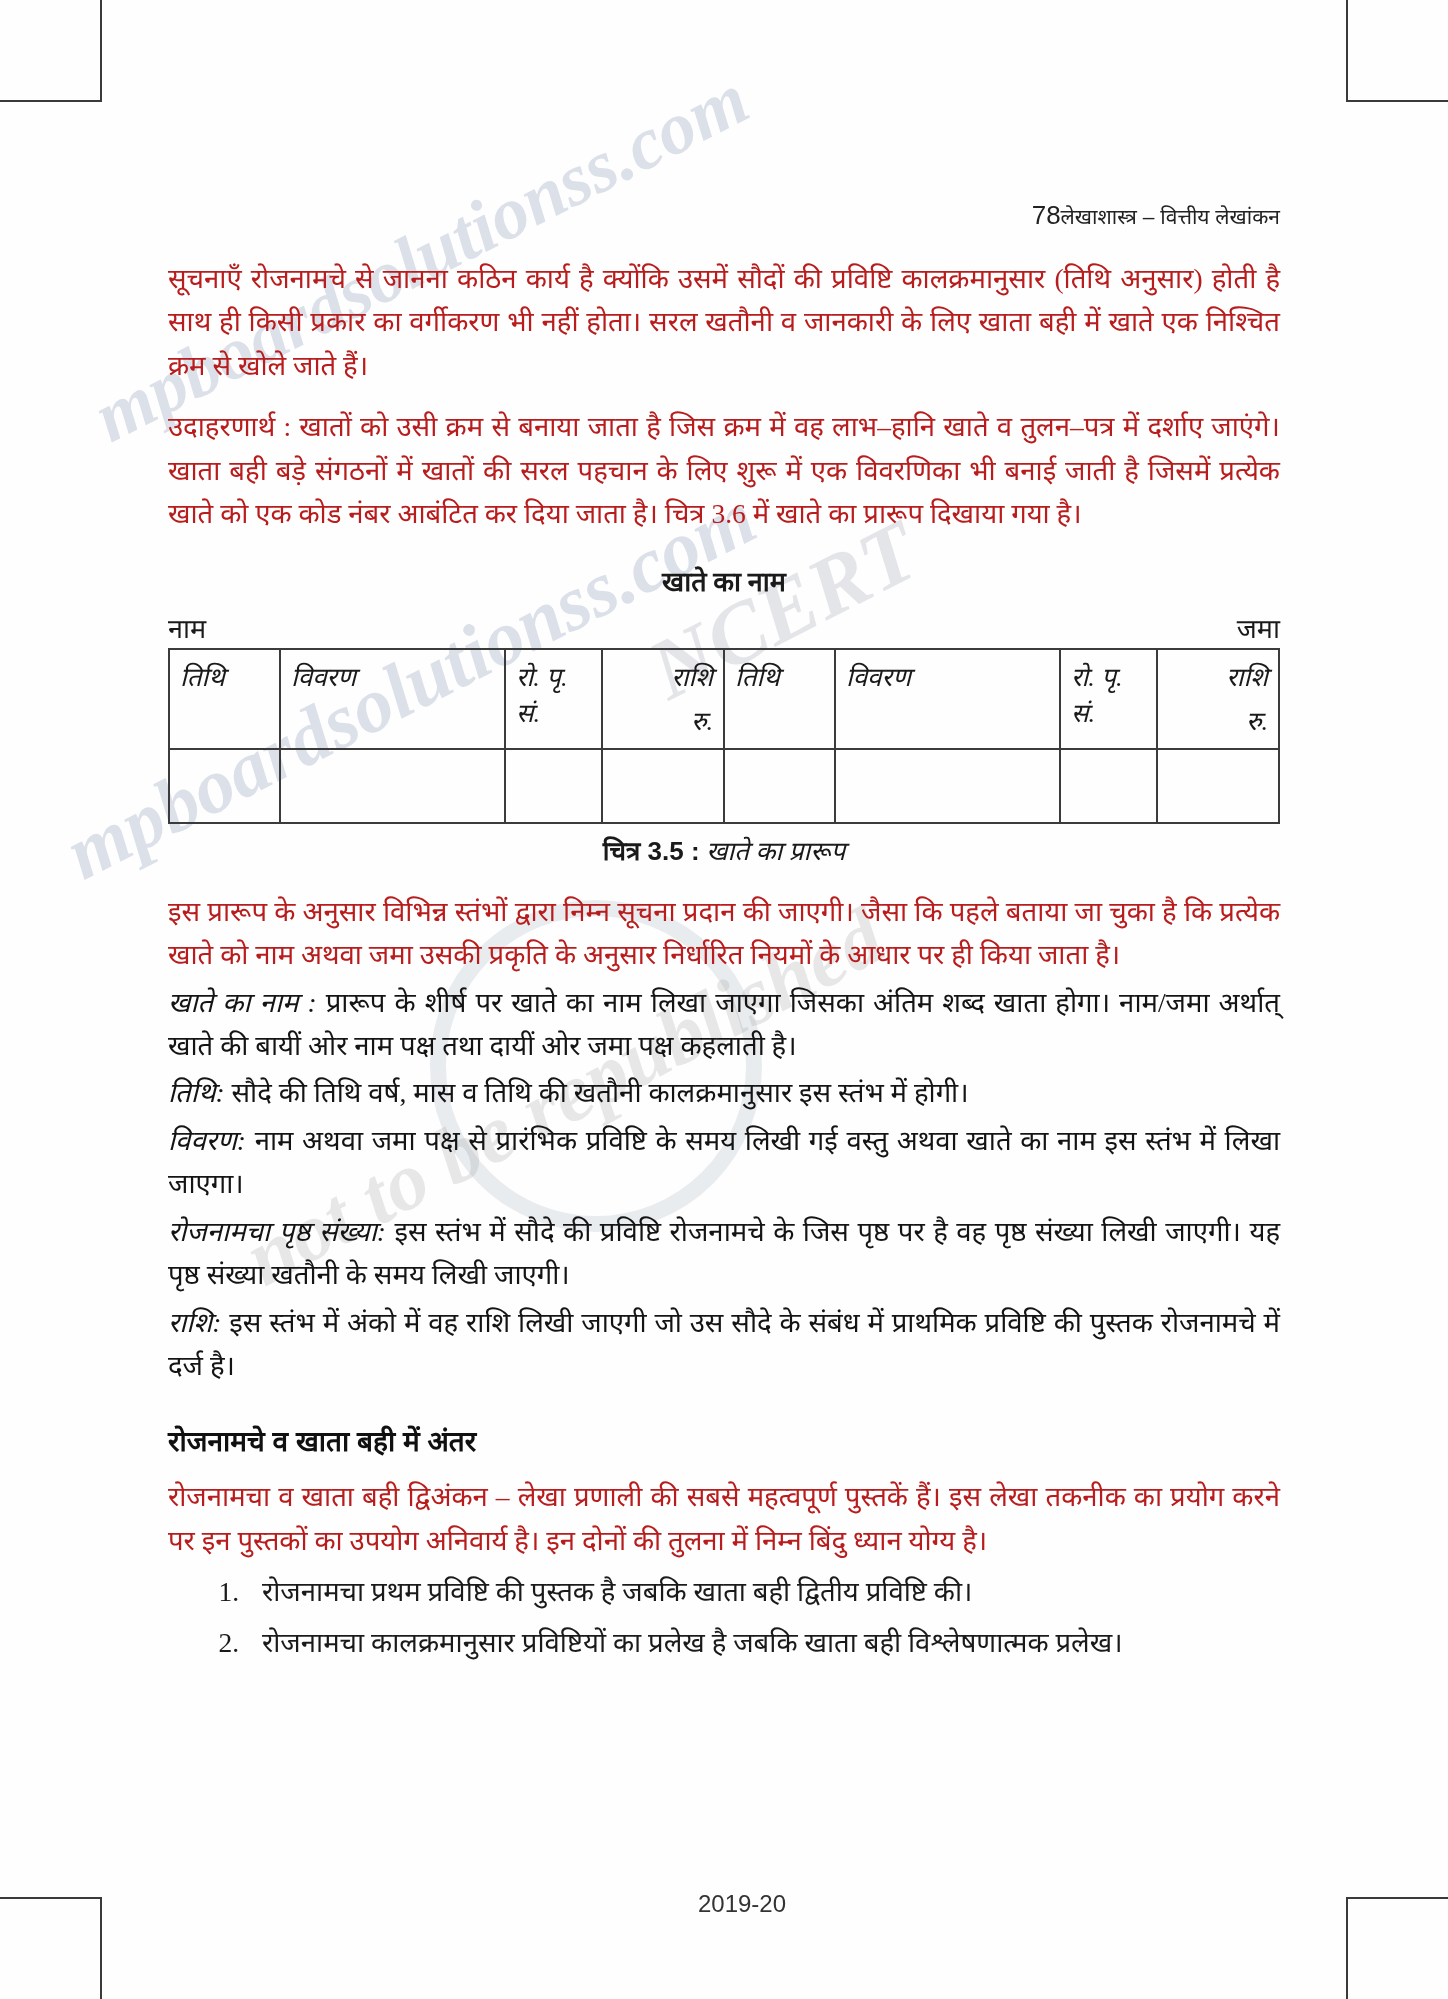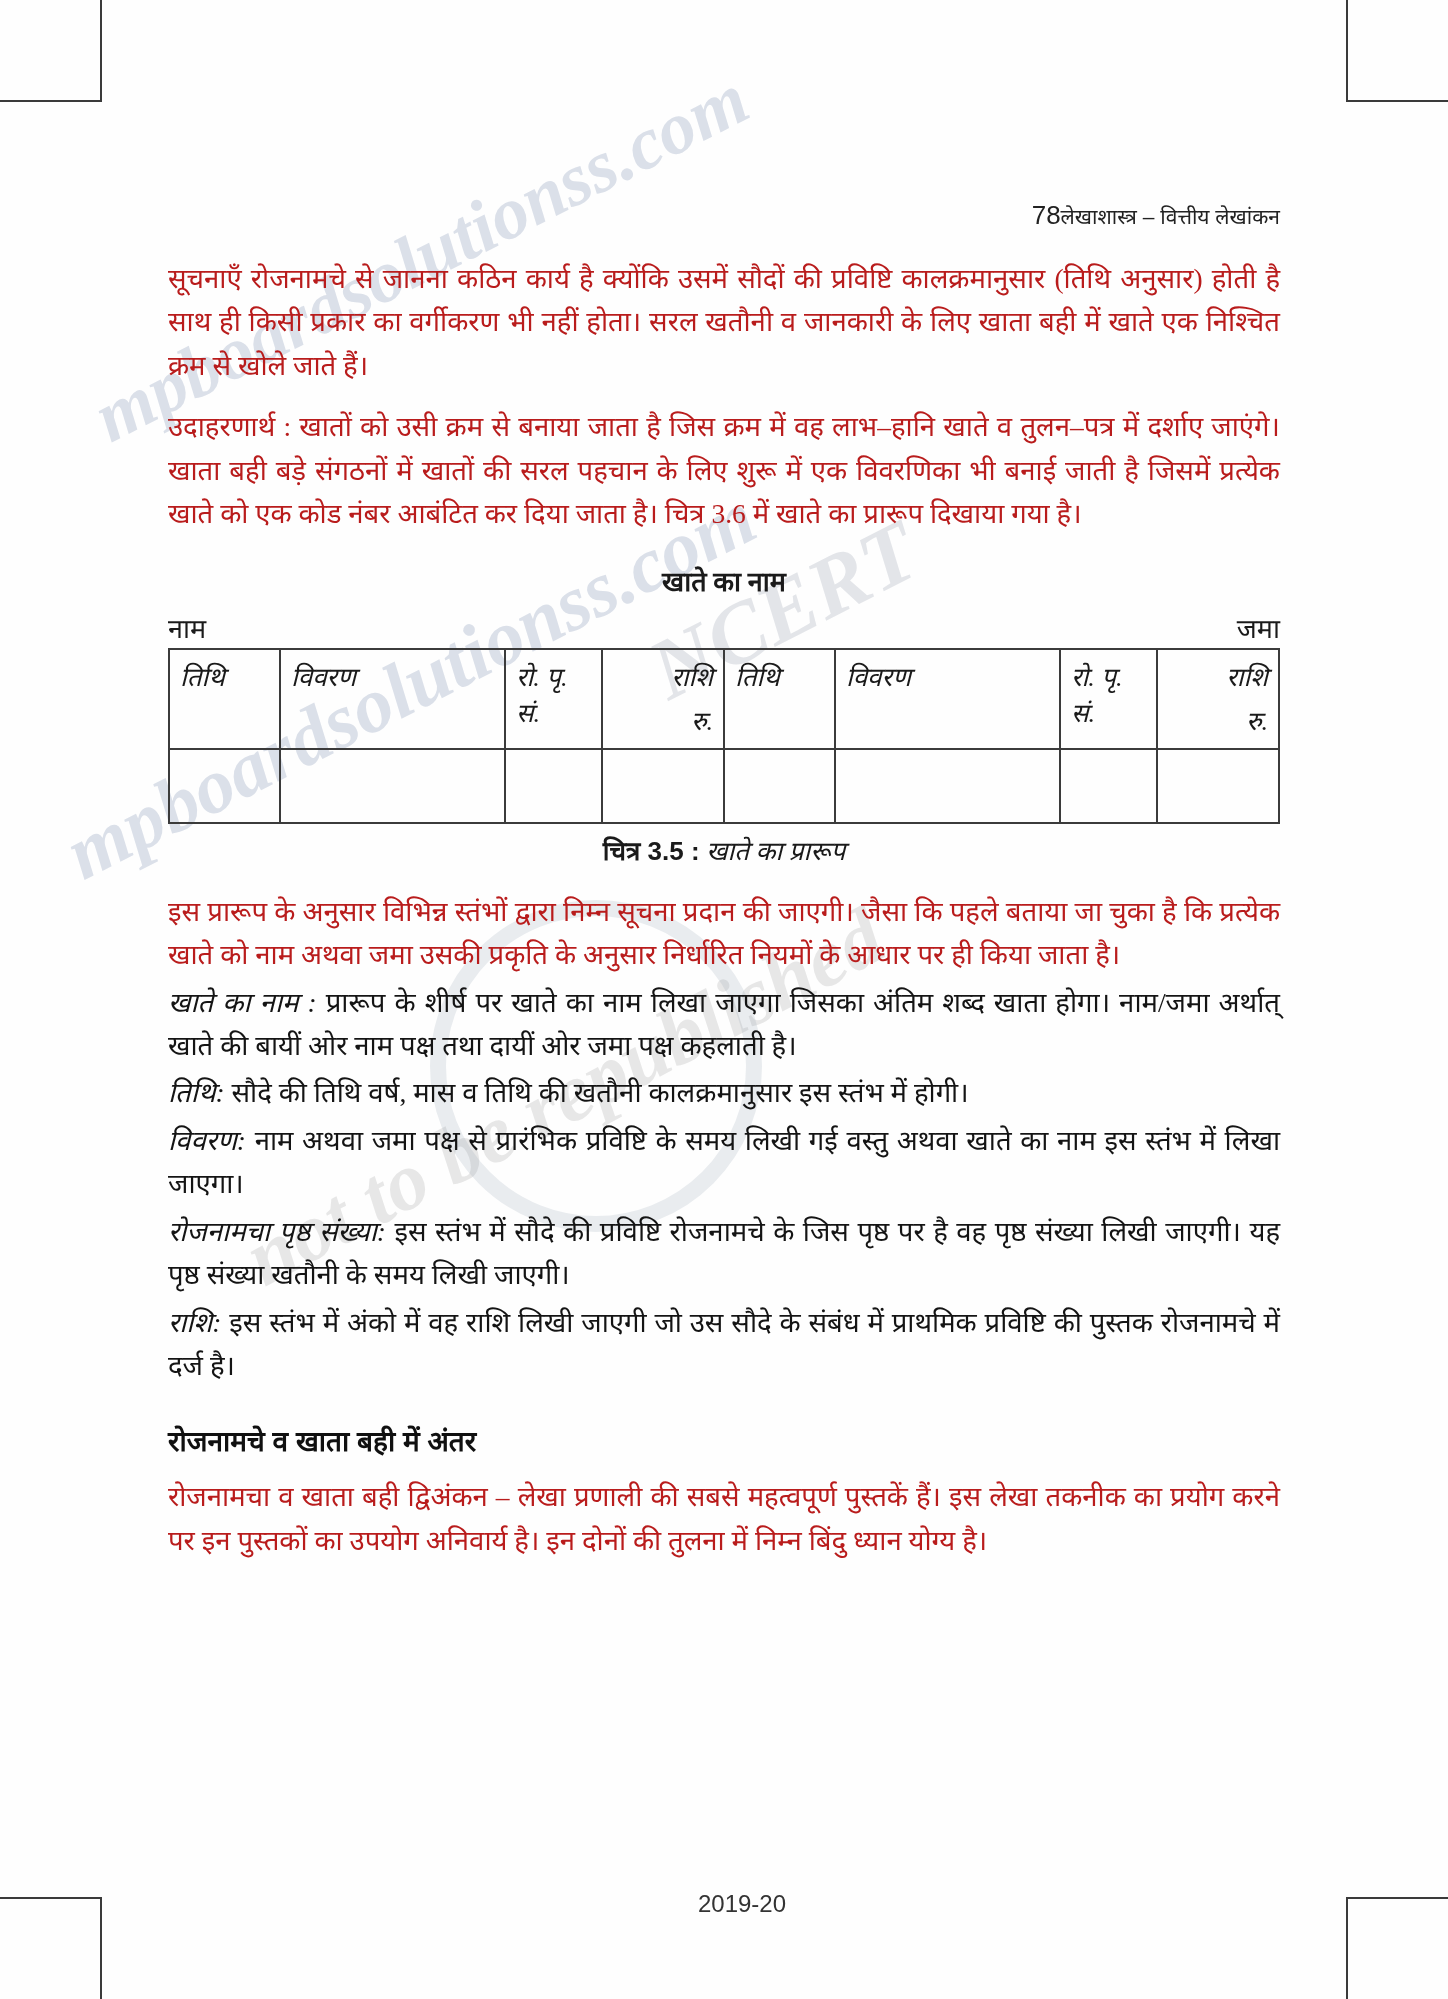--- a/index.html
+++ b/index.html
@@ -282,18 +282,22 @@
 
     <p class="defline">
       <span class="term">राशि:</span>
       <span>इस स्तंभ में अंको में वह राशि लिखी जाएगी जो उस सौदे के संबंध में प्राथमिक प्रविष्टि की पुस्तक रोजनामचे में दर्ज है।</span>
     </p>
 
     <h2 class="sechead">रोजनामचे व खाता बही में अंतर</h2>
 
     <p class="para">रोजनामचा व खाता बही द्विअंकन – लेखा प्रणाली की सबसे महत्वपूर्ण पुस्तकें हैं। इस लेखा तकनीक का प्रयोग करने पर इन पुस्तकों का उपयोग अनिवार्य है। इन दोनों की तुलना में निम्न बिंदु ध्यान योग्य है।</p>
 
+    <ol class="numlist">
+      <li>रोजनामचा प्रथम प्रविष्टि की पुस्तक है जबकि खाता बही द्वितीय प्रविष्टि की।</li>
+      <li>रोजनामचा कालक्रमानुसार प्रविष्टियों का प्रलेख है जबकि खाता बही विश्लेषणात्मक प्रलेख।</li>
+    </ol>
 
   </div>
 
   <div class="footer">2019-20</div>
 
 </div>
 
 </body></html>

